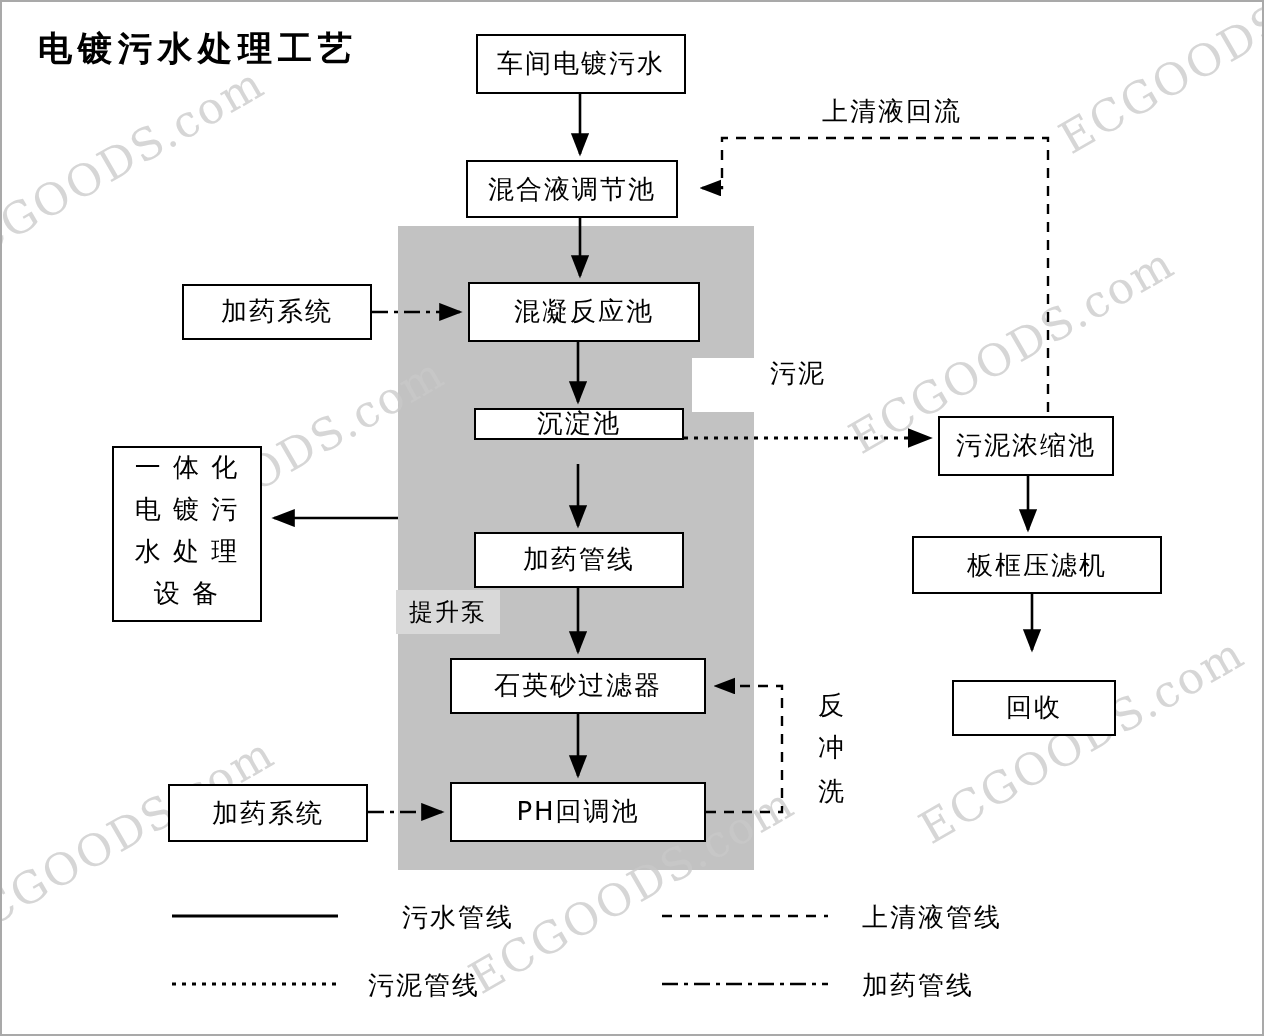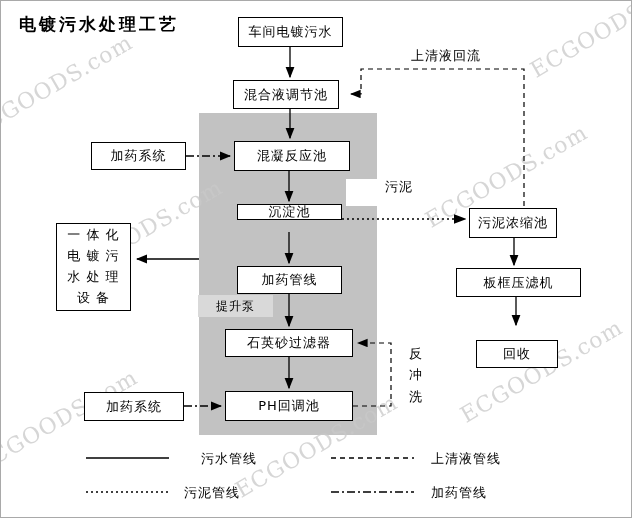--- a/index.html
+++ b/index.html
@@ -32,21 +32,21 @@
     display:flex; align-items:center; justify-content:center;
     font-size:13px; letter-spacing:1px; z-index:3; box-sizing:border-box;
     text-align:center;
   }
   .equipment { white-space:pre-line; line-height:1.6; font-size:13px; }
   .flabel {
     position:absolute; font-size:13px; letter-spacing:1px; z-index:3;
     background:transparent;
   }
   .pump {
-    position:absolute; left:197px; top:294px; width:75px; height:22px;
+    position:absolute; left:197px; top:294px; width:52px; height:22px;
     background:#d9d9d9; display:flex; align-items:center; justify-content:center;
     font-size:12px; z-index:3; letter-spacing:1px;
   }
   .backwash { white-space:pre-line; line-height:1.65; }
   .legend-label { position:absolute; font-size:13px; letter-spacing:1px; z-index:3; }
 </style>
 </head>
 <body>
 
 <div class="canvas">

